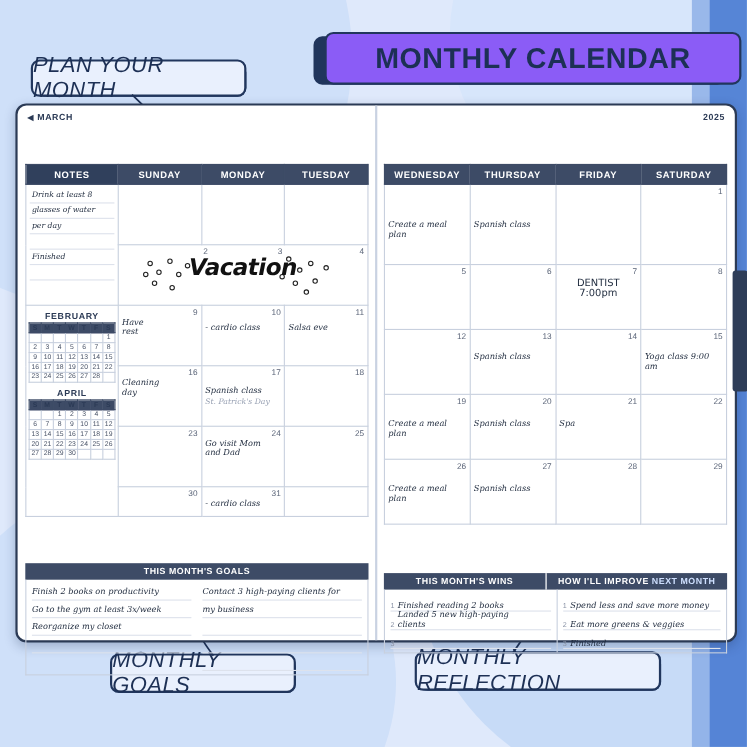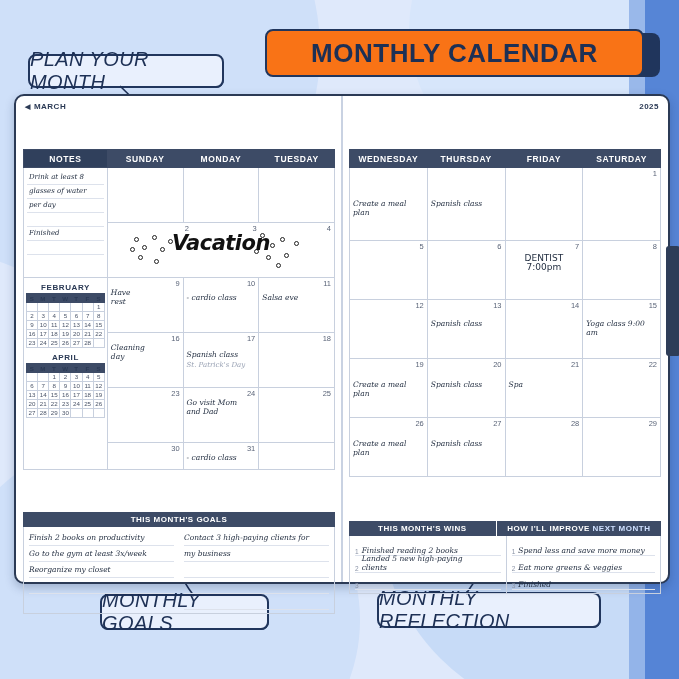--- a/index.html
+++ b/index.html
@@ -19,22 +19,22 @@
   .blob4{position:absolute;right:-30px;top:-120px;width:300px;height:300px;border-radius:50%;
          background:#d7e6fb;}
   .rightbar{position:absolute;right:0;top:0;width:34px;height:679px;background:#4f7fd4;opacity:.95;}
   .rightbar2{position:absolute;right:34px;top:0;width:16px;height:679px;background:#6f9ae0;opacity:.6;}
 
   
   .title-shadow{
     position:absolute;left:285px;top:33px;width:375px;height:44px;border-radius:8px;background:#20355c;
   }
   .title-box{
-    position:absolute;left:265px;top:29px;width:375px;height:44px;border-radius:8px;
-    background:#f97316;border:2px solid #21365d;display:flex;align-items:center;justify-content:center;
+    position:absolute;left:295px;top:29px;width:375px;height:44px;border-radius:8px;
+    background:#8b5cf6;border:2px solid #21365d;display:flex;align-items:center;justify-content:center;
   }
   .title-box span{font-size:26px;font-weight:bold;letter-spacing:.5px;color:#1d3055;}
 
   
   .callout{position:absolute;border:2px solid #21365d;border-radius:8px;background:#e9f0fd;
            display:flex;align-items:center;justify-content:center;color:#1d3055;font-size:20px;
            letter-spacing:.4px;font-style:italic;}
   .callout-shadow{position:absolute;border-radius:8px;background:#20355c;}
   #c1{left:28px;top:54px;width:192px;height:30px;}
   #c1s{left:32px;top:58px;width:192px;height:30px;}

